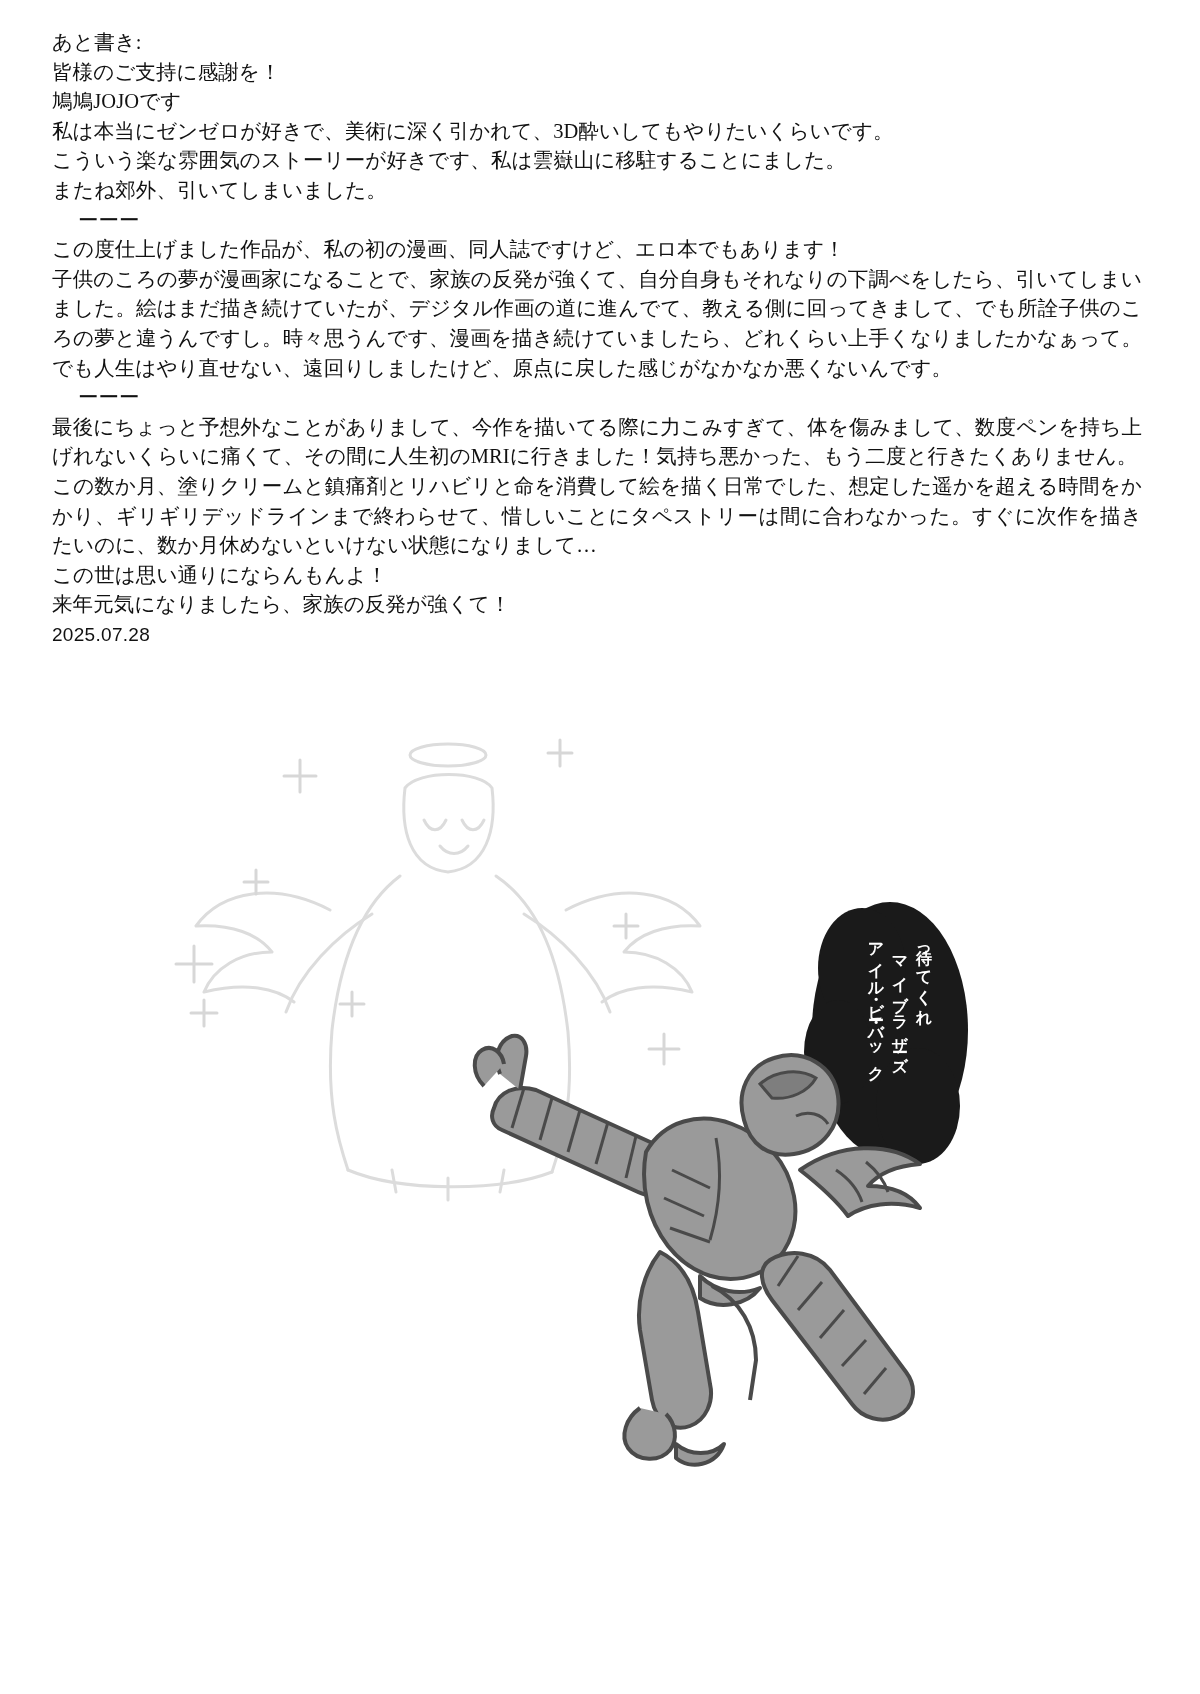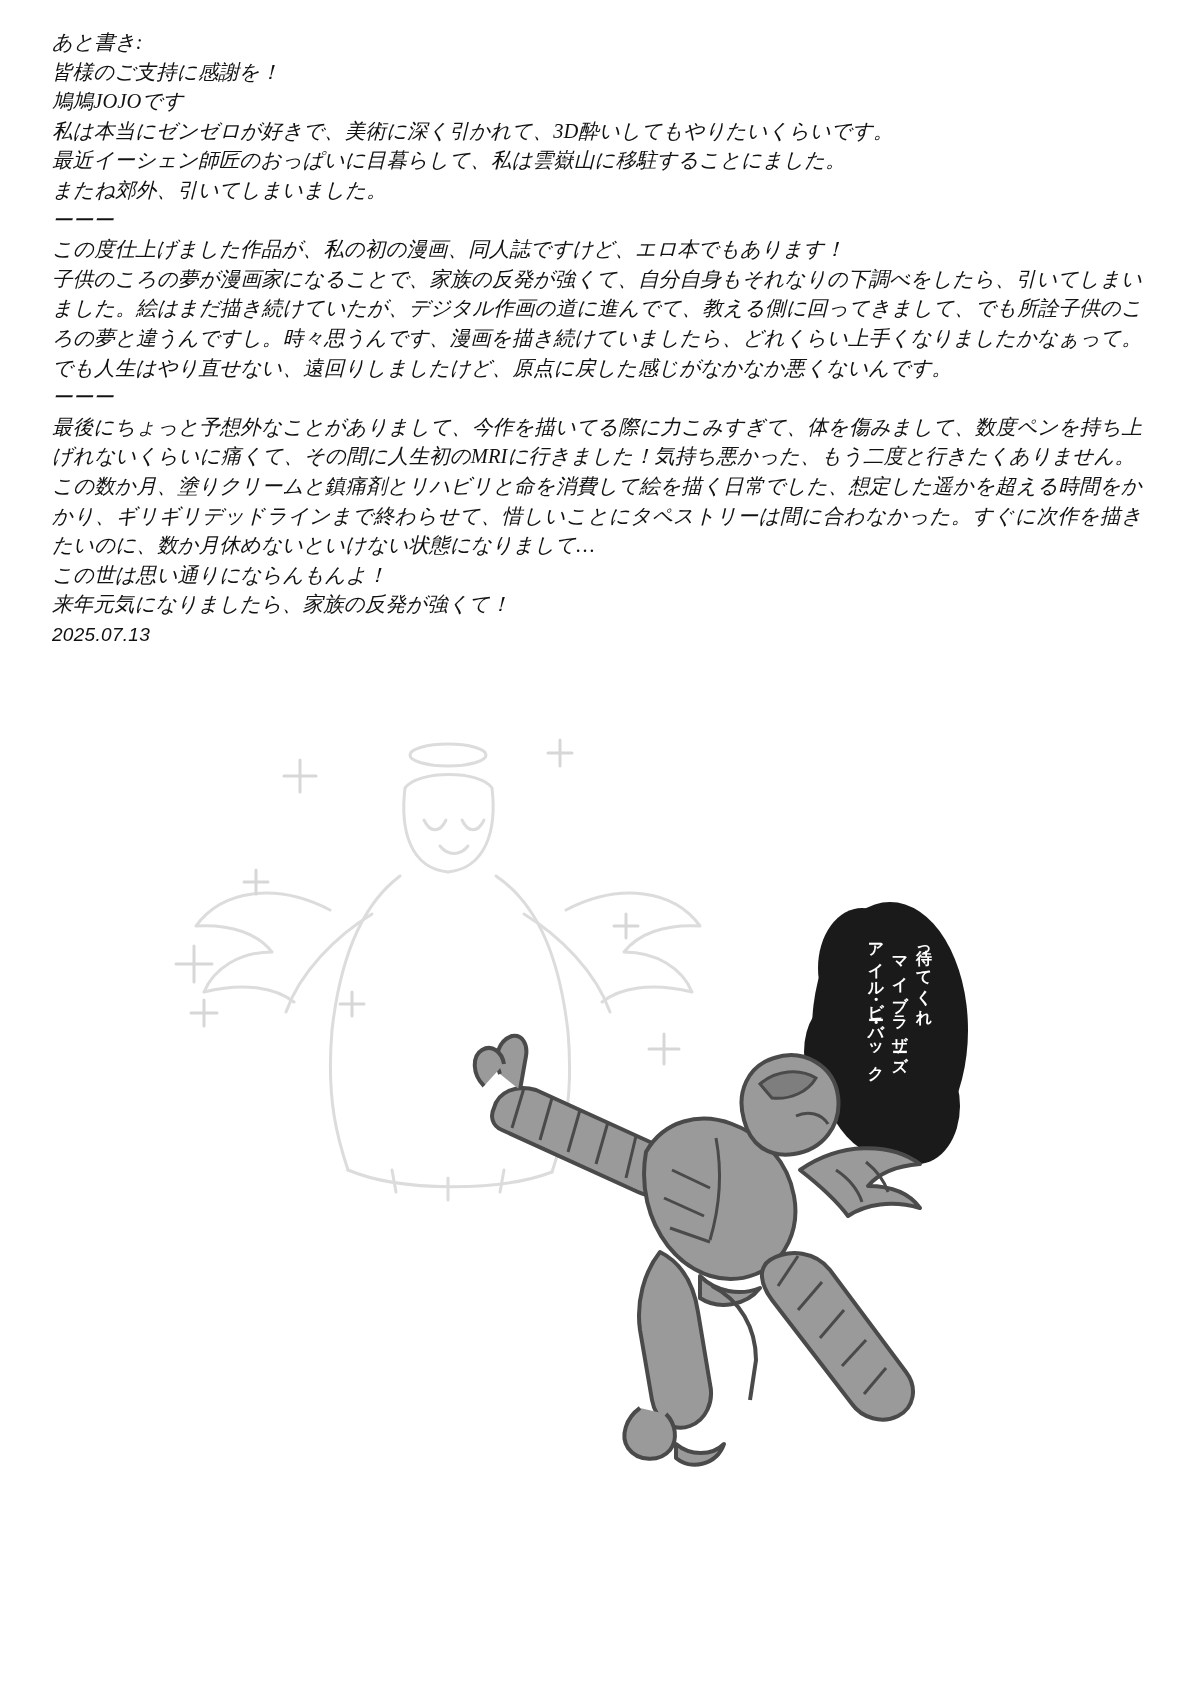--- a/index.html
+++ b/index.html
@@ -21,29 +21,29 @@
     position: absolute;
     left: 52px;
     top: 28px;
     width: 1090px;
     color: #111111;
     font-size: 20.5px;
     line-height: 29.6px;
     letter-spacing: 0.1px;
     text-align: justify;
     text-justify: inter-character;
-    font-style: italic;
   }
   .afterword p {
     margin: 0;
     padding: 0;
     white-space: pre-wrap;
   }
   .afterword p.rule {
     letter-spacing: 0px;
+    margin-left: 26px;
   }
   .afterword p.date {
     font-family: "Liberation Sans", "DejaVu Sans", sans-serif;
     font-size: 19px;
     letter-spacing: 0.3px;
   }
 
   
   .illustration {
     position: absolute;
@@ -84,31 +84,31 @@
 </head>
 <body>
 
 <div class="page">
 
   <div class="afterword">
     <p>あと書き:</p>
     <p>皆様のご支持に感謝を！</p>
     <p>鳩鳩JOJOです</p>
     <p>私は本当にゼンゼロが好きで、美術に深く引かれて、3D酔いしてもやりたいくらいです。</p>
-    <p>最近イーシェン師匠のおっぱいに目暮らして、私は雲嶽山に移駐することにました。</p>
+    <p>こういう楽な雰囲気のストーリーが好きです、私は雲嶽山に移駐することにました。</p>
     <p>またね郊外、引いてしまいました。</p>
     <p class="rule">ーーー</p>
     <p>この度仕上げました作品が、私の初の漫画、同人誌ですけど、エロ本でもあります！</p>
     <p>子供のころの夢が漫画家になることで、家族の反発が強くて、自分自身もそれなりの下調べをしたら、引いてしまいました。絵はまだ描き続けていたが、デジタル作画の道に進んでて、教える側に回ってきまして、でも所詮子供のころの夢と違うんですし。時々思うんです、漫画を描き続けていましたら、どれくらい上手くなりましたかなぁって。でも人生はやり直せない、遠回りしましたけど、原点に戻した感じがなかなか悪くないんです。</p>
     <p class="rule">ーーー</p>
     <p>最後にちょっと予想外なことがありまして、今作を描いてる際に力こみすぎて、体を傷みまして、数度ペンを持ち上げれないくらいに痛くて、その間に人生初のMRIに行きました！気持ち悪かった、もう二度と行きたくありません。</p>
     <p>この数か月、塗りクリームと鎮痛剤とリハビリと命を消費して絵を描く日常でした、想定した遥かを超える時間をかかり、ギリギリデッドラインまで終わらせて、惜しいことにタペストリーは間に合わなかった。すぐに次作を描きたいのに、数か月休めないといけない状態になりまして…</p>
     <p>この世は思い通りにならんもんよ！</p>
     <p>来年元気になりましたら、家族の反発が強くて！</p>
-    <p class="date">2025.07.13</p>
+    <p class="date">2025.07.28</p>
   </div>
 
   <div class="illustration">
     <svg width="1200" height="880" viewBox="0 0 1200 880" xmlns="http://www.w3.org/2000/svg">
 
       <g stroke="#dcdcdc" stroke-width="3" fill="none" stroke-linecap="round" stroke-linejoin="round">
 
         <ellipse cx="448" cy="55" rx="38" ry="11"></ellipse>
 
         <path d="M405 88 C400 130 410 168 448 172 C486 168 497 130 492 88 C480 70 418 70 405 88 Z"></path>

